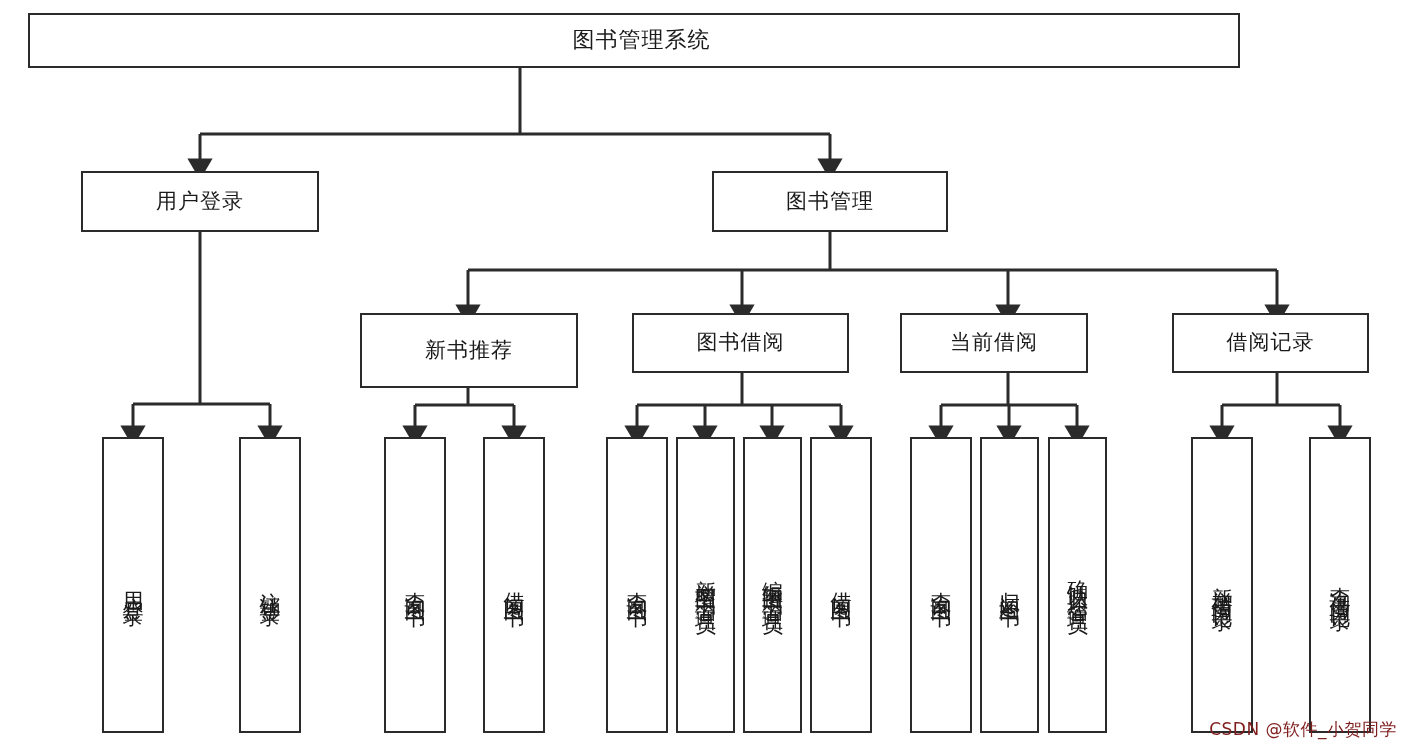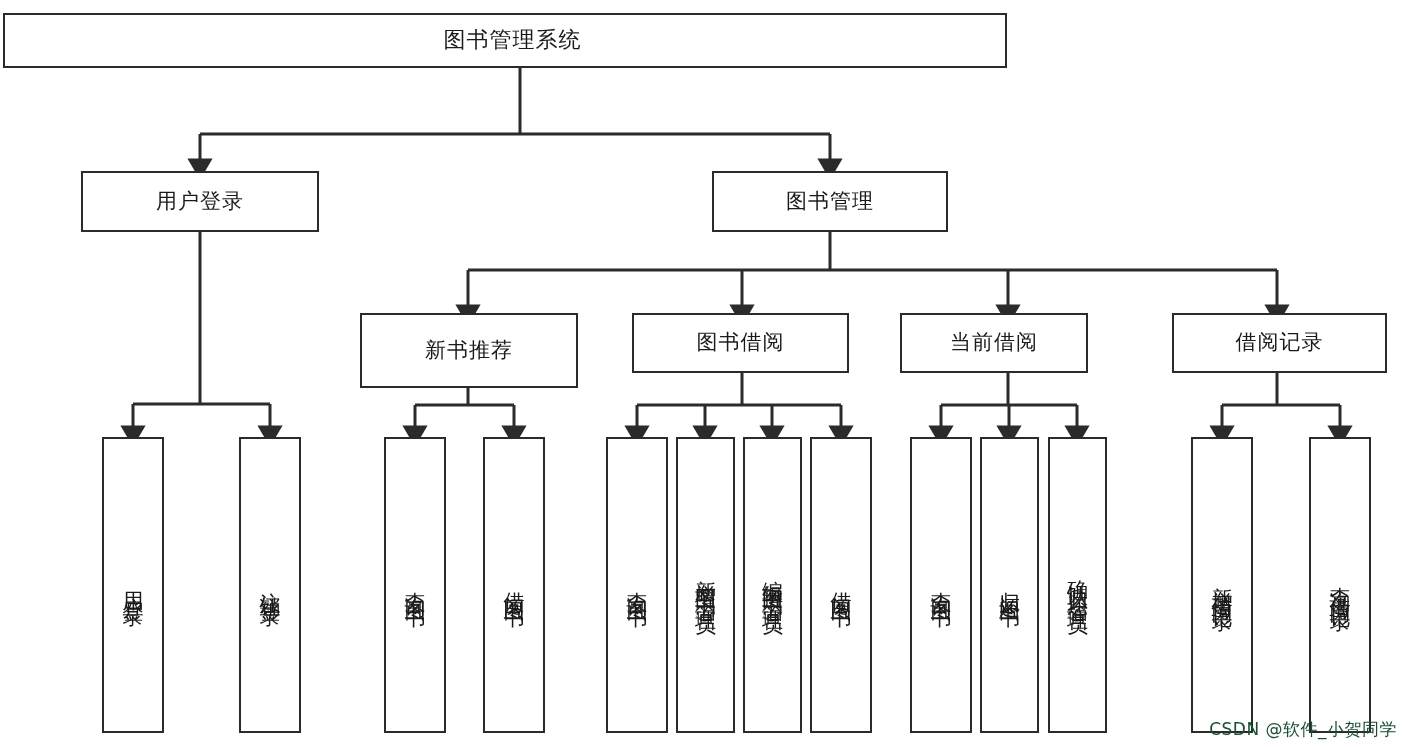--- a/index.html
+++ b/index.html
@@ -55,21 +55,21 @@
     letter-spacing: 5px;
     line-height: 1.05;
     white-space: nowrap;
     display: block;
   }
   .watermark {
     position: absolute;
     right: 8px;
     bottom: 6px;
     font-size: 17px;
-    color: #14532d;
+    color: #7f1d1d;
     letter-spacing: 0.5px;
     white-space: nowrap;
   }
 </style>
 </head>
 <body>
 
 <div id="stage">
 
   <svg id="wires" viewBox="0 0 1405 747" xmlns="http://www.w3.org/2000/svg">
@@ -115,41 +115,41 @@
       <path d="M1009,405 L1009,429" marker-end="url(#arrow)"></path>
       <path d="M1077,405 L1077,429" marker-end="url(#arrow)"></path>
 
       <path d="M1277,373 L1277,405"></path>
       <path d="M1222,405 L1340,405"></path>
       <path d="M1222,405 L1222,429" marker-end="url(#arrow)"></path>
       <path d="M1340,405 L1340,429" marker-end="url(#arrow)"></path>
     </g>
   </svg>
 
-  <div class="node h root" style="left:3px; top:13px; width:1004px; height:55px;padding-left:15px;">
+  <div class="node h root" style="left:28px; top:13px; width:1212px; height:55px;padding-left:15px;">
     <span>图书管理系统</span>
   </div>
 
   <div class="node h" style="left:81px; top:171px; width:238px; height:61px;">
     <span>用户登录</span>
   </div>
   <div class="node h" style="left:712px; top:171px; width:236px; height:61px;">
     <span>图书管理</span>
   </div>
 
   <div class="node h" style="left:360px; top:313px; width:218px; height:75px;">
     <span>新书推荐</span>
   </div>
   <div class="node h" style="left:632px; top:313px; width:217px; height:60px;">
     <span>图书借阅</span>
   </div>
   <div class="node h" style="left:900px; top:313px; width:188px; height:60px;">
     <span>当前借阅</span>
   </div>
-  <div class="node h" style="left:1172px; top:313px; width:215px; height:60px;">
+  <div class="node h" style="left:1172px; top:313px; width:197px; height:60px;">
     <span>借阅记录</span>
   </div>
 
   <div class="node v" style="left:102px; top:437px; width:62px; height:296px;">
     <span class="vtext">用户登录</span>
   </div>
   <div class="node v" style="left:239px; top:437px; width:62px; height:296px;">
     <span class="vtext">注销登录</span>
   </div>
 

